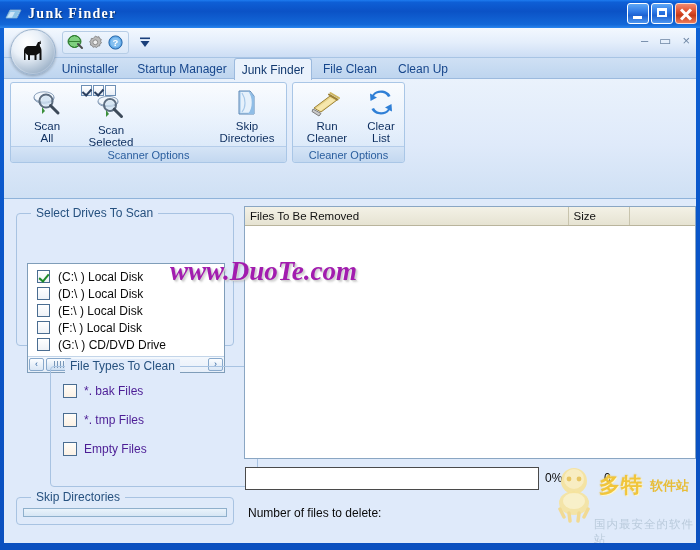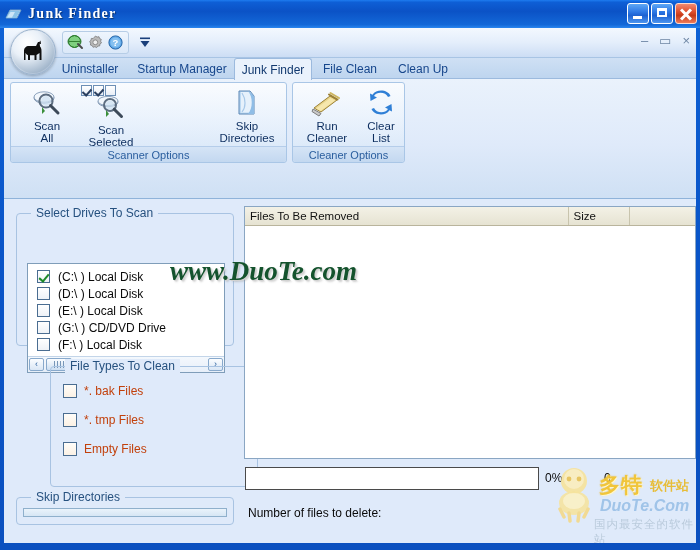--- a/index.html
+++ b/index.html
@@ -271,21 +271,21 @@
     border-radius: 2px;
     box-sizing: border-box;
     display: flex; align-items: center; justify-content: center;
   }
   .grip { width: 10px; height: 7px;
     background: repeating-linear-gradient(90deg, #7796b8 0 1px, transparent 1px 3px); }
 
   .ft-row {
     display: flex; align-items: center;
     height: 16px;
-    font-size: 12px; color: #c2410c;
+    font-size: 12px; color: #4c1d95;
     margin-bottom: 13px;
   }
   .ftcheck {
     width: 14px; height: 14px; margin-right: 7px;
     border: 1px solid #4a6d91;
     background: linear-gradient(180deg, #fffdf9 0%, #fbf1e4 100%);
     box-sizing: border-box; flex: none;
   }
 
   
@@ -310,21 +310,21 @@
     box-sizing: border-box;
     overflow: hidden; white-space: nowrap;
   }
   .lv-body { position: absolute; left:0; right:0; top:19px; bottom:0; background:#fff; }
 
   .watermark-big {
     position: absolute;
     font-size: 27px;
     font-style: italic;
     font-weight: bold;
-    color: #14532d;
+    color: #a21caf;
     text-shadow: 1px 1px 0 #d2d2d2, 2px 2px 2px rgba(150,150,150,0.45);
     white-space: nowrap;
     font-family: "Liberation Serif", serif;
     letter-spacing: 0px;
     pointer-events: none;
   }
 
   .progress-outer {
     position: absolute;
     border: 1px solid #4a4a4a;
@@ -566,25 +566,25 @@
             <div class="drive-row">
               <span class="dcheck"></span>
               <span>(D:\ ) Local Disk</span>
             </div>
             <div class="drive-row">
               <span class="dcheck"></span>
               <span>(E:\ ) Local Disk</span>
             </div>
             <div class="drive-row">
               <span class="dcheck"></span>
-              <span>(G:\ ) CD/DVD Drive</span>
+              <span>(F:\ ) Local Disk</span>
             </div>
             <div class="drive-row">
               <span class="dcheck"></span>
-              <span>(F:\ ) Local Disk</span>
+              <span>(G:\ ) CD/DVD Drive</span>
             </div>
           </div>
           <div class="hscroll">
             <div class="sb-arrow" style="left:1px;">‹</div>
             <div class="sb-thumb">
                 <span class="grip"></span>
               </div>
             <div class="sb-arrow" style="right:1px;">›</div>
           </div>
         </div>
@@ -636,19 +636,18 @@
             <ellipse cx="22" cy="14" rx="10" ry="10" fill="#fbf0c4" opacity="0.9"></ellipse>
             <circle cx="17" cy="14" r="2.4" fill="#e8c45a"></circle>
             <circle cx="27" cy="14" r="2.4" fill="#e8c45a"></circle>
             <ellipse cx="22" cy="38" rx="15" ry="12" fill="#f7e39a" opacity="0.9"></ellipse>
             <ellipse cx="22" cy="36" rx="11" ry="8" fill="#fcf3ce" opacity="0.85"></ellipse>
             <path d="M8 44 l4 8 M17 48 l1 8 M27 48 l-1 8 M36 44 l-4 8" stroke="#f2da8e" stroke-width="3.5" stroke-linecap="round"></path>
           </svg>
         </div>
         <div class="duote-cn">多特</div>
         <div class="duote-cn2">软件站</div>
-        <div class="duote-en">DuoTe.Com</div>
         <div class="duote-sub">国内最安全的软件站</div>
       </div>
 
     </div>
   </div>
 </div>
 
 </body></html>

